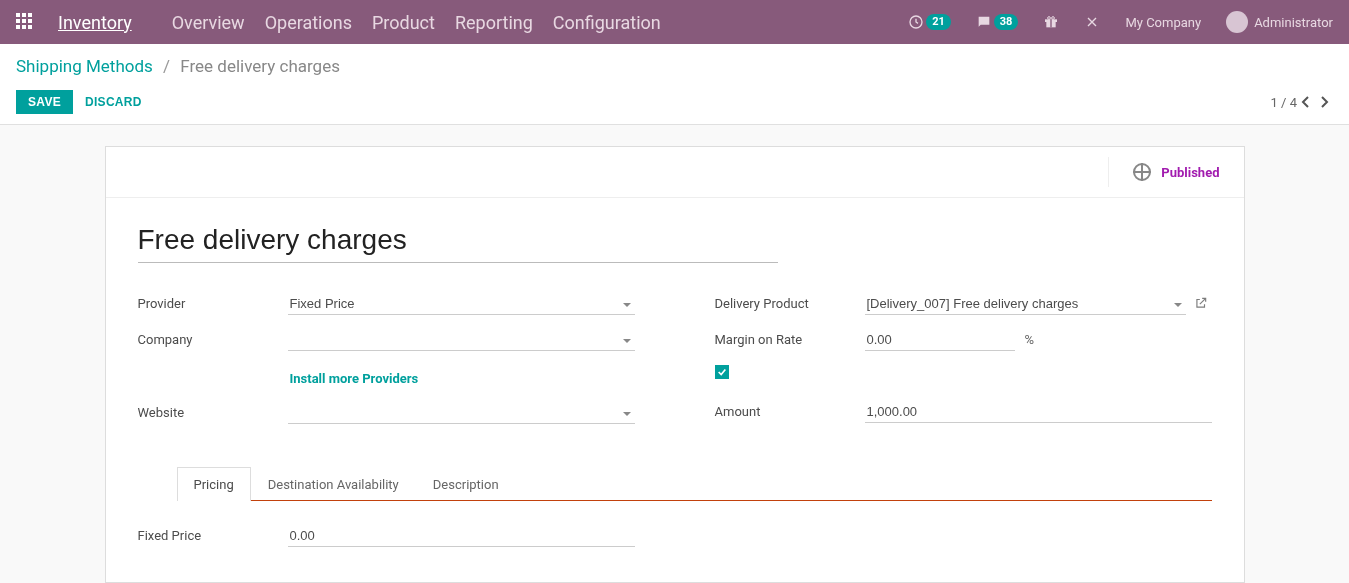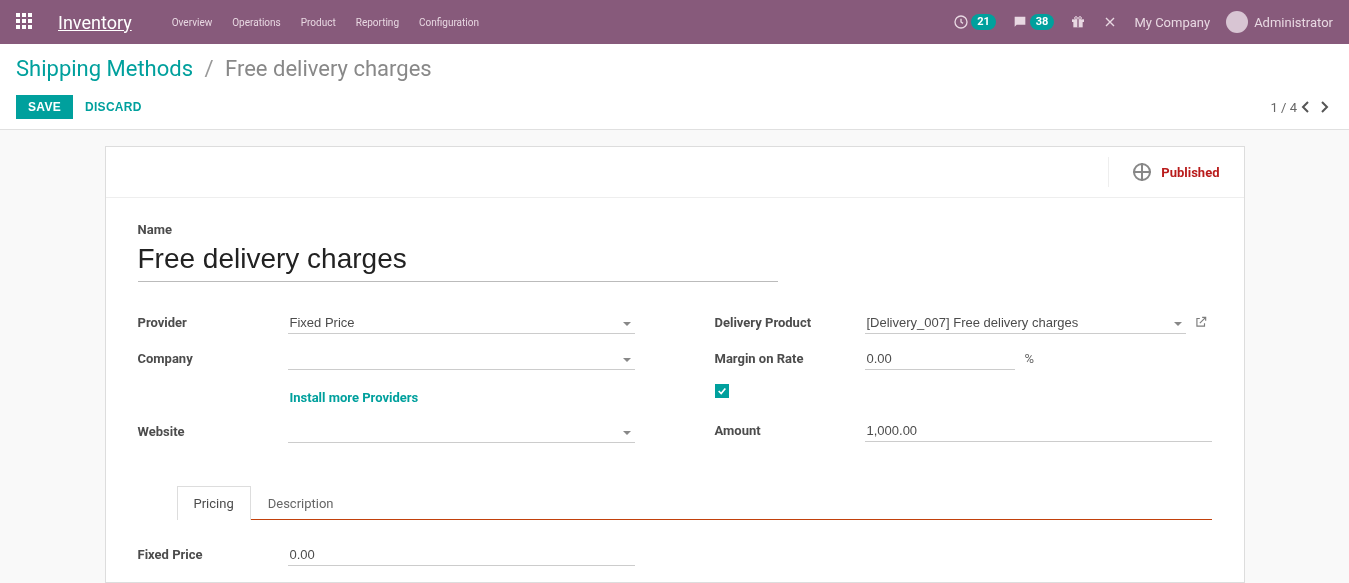--- a/index.html
+++ b/index.html
@@ -3,54 +3,54 @@
 <meta charset="utf-8">
 <style>
   * { box-sizing: border-box; margin: 0; padding: 0; }
   body { font-family: -apple-system, BlinkMacSystemFont, "Segoe UI", Roboto, "Helvetica Neue", Arial, sans-serif; font-size: 13px; color: #4c4c4c; background: #f9f9f9; }
   
   .topbar { background: #875a7b; color: #fff; height: 44px; display: flex; align-items: center; padding: 0 16px; }
   .apps-icon { width: 18px; height: 18px; display: grid; grid-template-columns: repeat(3,4px); grid-template-rows: repeat(3,4px); gap: 2px; margin-right: 24px; cursor: pointer; }
   .apps-icon span { background: #fff; }
   .app-name { font-size: 18px; font-weight: 400; margin-right: 40px; text-decoration: underline; }
   .topnav { display: flex; gap: 20px; }
-  .topnav a { color: #e8d8e2; text-decoration: none; font-size: 10px; cursor: pointer; padding: 4px 0; }
-  .top-right { margin-left: auto; display: flex; align-items: center; gap: 16px; }
+  .topnav a { color: #e8d8e2; text-decoration: none; font-size: 18px; cursor: pointer; padding: 4px 0; }
+  .top-right { margin-left: auto; display: flex; align-items: center; gap: 25px; }
   .top-right .item { display: flex; align-items: center; cursor: pointer; color: #e8d8e2; }
   .badge { background: #00a09d; color: #fff; border-radius: 8px; padding: 0 6px; font-size: 11px; font-weight: 700; margin-left: 2px; line-height: 16px; }
   .avatar { width: 22px; height: 22px; border-radius: 50%; background: #d8c5d3; margin-right: 6px; }
   
   .controlbar { background: #fff; border-bottom: 1px solid #e0e0e0; padding: 12px 16px 10px; }
-  .breadcrumb { font-size: 22px; margin-bottom: 14px; }
+  .breadcrumb { font-size: 17px; margin-bottom: 14px; }
   .breadcrumb a { color: #00a09d; text-decoration: none; cursor: pointer; }
   .breadcrumb .sep { color: #999; margin: 0 6px; }
   .breadcrumb .current { color: #888; }
   .control-row { display: flex; align-items: center; }
   .btn-primary { background: #00a09d; color: #fff; border: none; padding: 5px 12px; font-weight: 700; font-size: 12px; cursor: pointer; letter-spacing: 0.3px; }
   .btn-link { background: none; border: none; color: #00a09d; font-weight: 700; font-size: 12px; padding: 5px 12px; cursor: pointer; letter-spacing: 0.3px; }
   .pager { margin-left: auto; display: flex; align-items: center; color: #666; }
   .pager .arrow { width: 18px; height: 18px; display: flex; align-items: center; justify-content: center; cursor: pointer; color: #555; }
   
   .viewport { position: absolute; top: 134px; bottom: 0; left: 0; right: 0; overflow-y: scroll; display: flex; justify-content: center; padding-top: 12px; }
   .sheet { background: #fff; border: 1px solid #ddd; width: 1140px; position: relative; }
   .pub-bar { border-bottom: 1px solid #eee; padding: 10px 24px; display: flex; justify-content: flex-end; align-items: center; }
   .pub-box { border-left: 1px solid #eee; padding: 6px 0 6px 24px; display: flex; align-items: center; gap: 10px; }
   .globe { width: 18px; height: 18px; border-radius: 50%; border: 2px solid #888; position: relative; }
   .globe::before { content:""; position:absolute; top:-2px; bottom:-2px; left:50%; width:2px; background:#888; transform:translateX(-50%); }
   .globe::after { content:""; position:absolute; left:-2px; right:-2px; top:50%; height:2px; background:#888; transform:translateY(-50%); }
-  .pub-text { color: #b91c1c; font-weight: 700; font-size: 13px; }
+  .pub-text { color: #a21caf; font-weight: 700; font-size: 13px; }
   
   .form-body { padding: 24px 32px 40px; }
   .name-label { font-weight: 700; color: #4c4c4c; font-size: 13px; margin-bottom: 4px; display: block; }
   .name-input { font-size: 28px; font-weight: 400; color: #222; border: none; border-bottom: 1px solid #bbb; width: 640px; padding: 2px 0 6px; outline: none; background: transparent; }
   
   .cols { display: flex; gap: 80px; margin-top: 30px; }
   .col { flex: 1; }
   .field-row { display: flex; align-items: flex-start; margin-bottom: 10px; min-height: 26px; }
-  .field-label { width: 150px; font-weight: 700; color: #4c4c4c; flex-shrink: 0; padding-top: 3px; line-height: 1.3; }
+  .field-label { width: 150px; font-weight: 400; color: #4c4c4c; flex-shrink: 0; padding-top: 3px; line-height: 1.3; }
   .field-label.teal { color: #00a09d; }
   .field-value { flex: 1; position: relative; }
   .txt-input { width: 100%; border: none; border-bottom: 1px solid #ccc; padding: 3px 18px 3px 2px; font-size: 13px; outline: none; background: transparent; color: #4c4c4c; }
   .dropdown::after { content: ""; position: absolute; right: 4px; top: 10px; border: 4px solid transparent; border-top-color: #888; }
   .link-btn { color: #00a09d; font-weight: 700; cursor: pointer; padding: 6px 2px; display: inline-block; }
   .ext-icon { position: absolute; right: -22px; top: 3px; width: 14px; height: 14px; cursor: pointer; }
   .ext-icon svg { width: 14px; height: 14px; }
   .suffix { position: absolute; right: -24px; top: 3px; color: #666; }
   .short-input .txt-input { width: 150px; }
   .checkbox { width: 14px; height: 14px; background: #00a09d; display: inline-flex; align-items: center; justify-content: center; cursor: pointer; }
@@ -150,21 +150,20 @@
 
 <div class="viewport">
   <div class="sheet">
     <div class="pub-bar">
       <div class="pub-box">
         <span class="globe"></span>
         <span class="pub-text">Published</span>
       </div>
     </div>
     <div class="form-body">
-      <label class="name-label">Name</label>
       <input class="name-input" value="Free delivery charges" style="">
 
       <div class="cols">
 
         <div class="col">
           <div class="field-row">
             <div class="field-label">Provider</div>
             <div class="field-value dropdown">
               <input class="txt-input" value="Fixed Price" style="">
             </div>
@@ -222,20 +221,21 @@
             <div class="field-value">
               <input class="txt-input" value="1,000.00" style="">
             </div>
           </div>
         </div>
       </div>
 
       
       <div class="tabs">
         <div class="tab active">Pricing</div>
+        <div class="tab">Destination Availability</div>
         <div class="tab">Description</div>
       </div>
       <div class="tab-content">
         <div class="cols" style="margin-top:0">
           <div class="col">
             <div class="field-row">
               <div class="field-label">Fixed Price</div>
               <div class="field-value">
                 <input class="txt-input" value="0.00" style="">
               </div>

